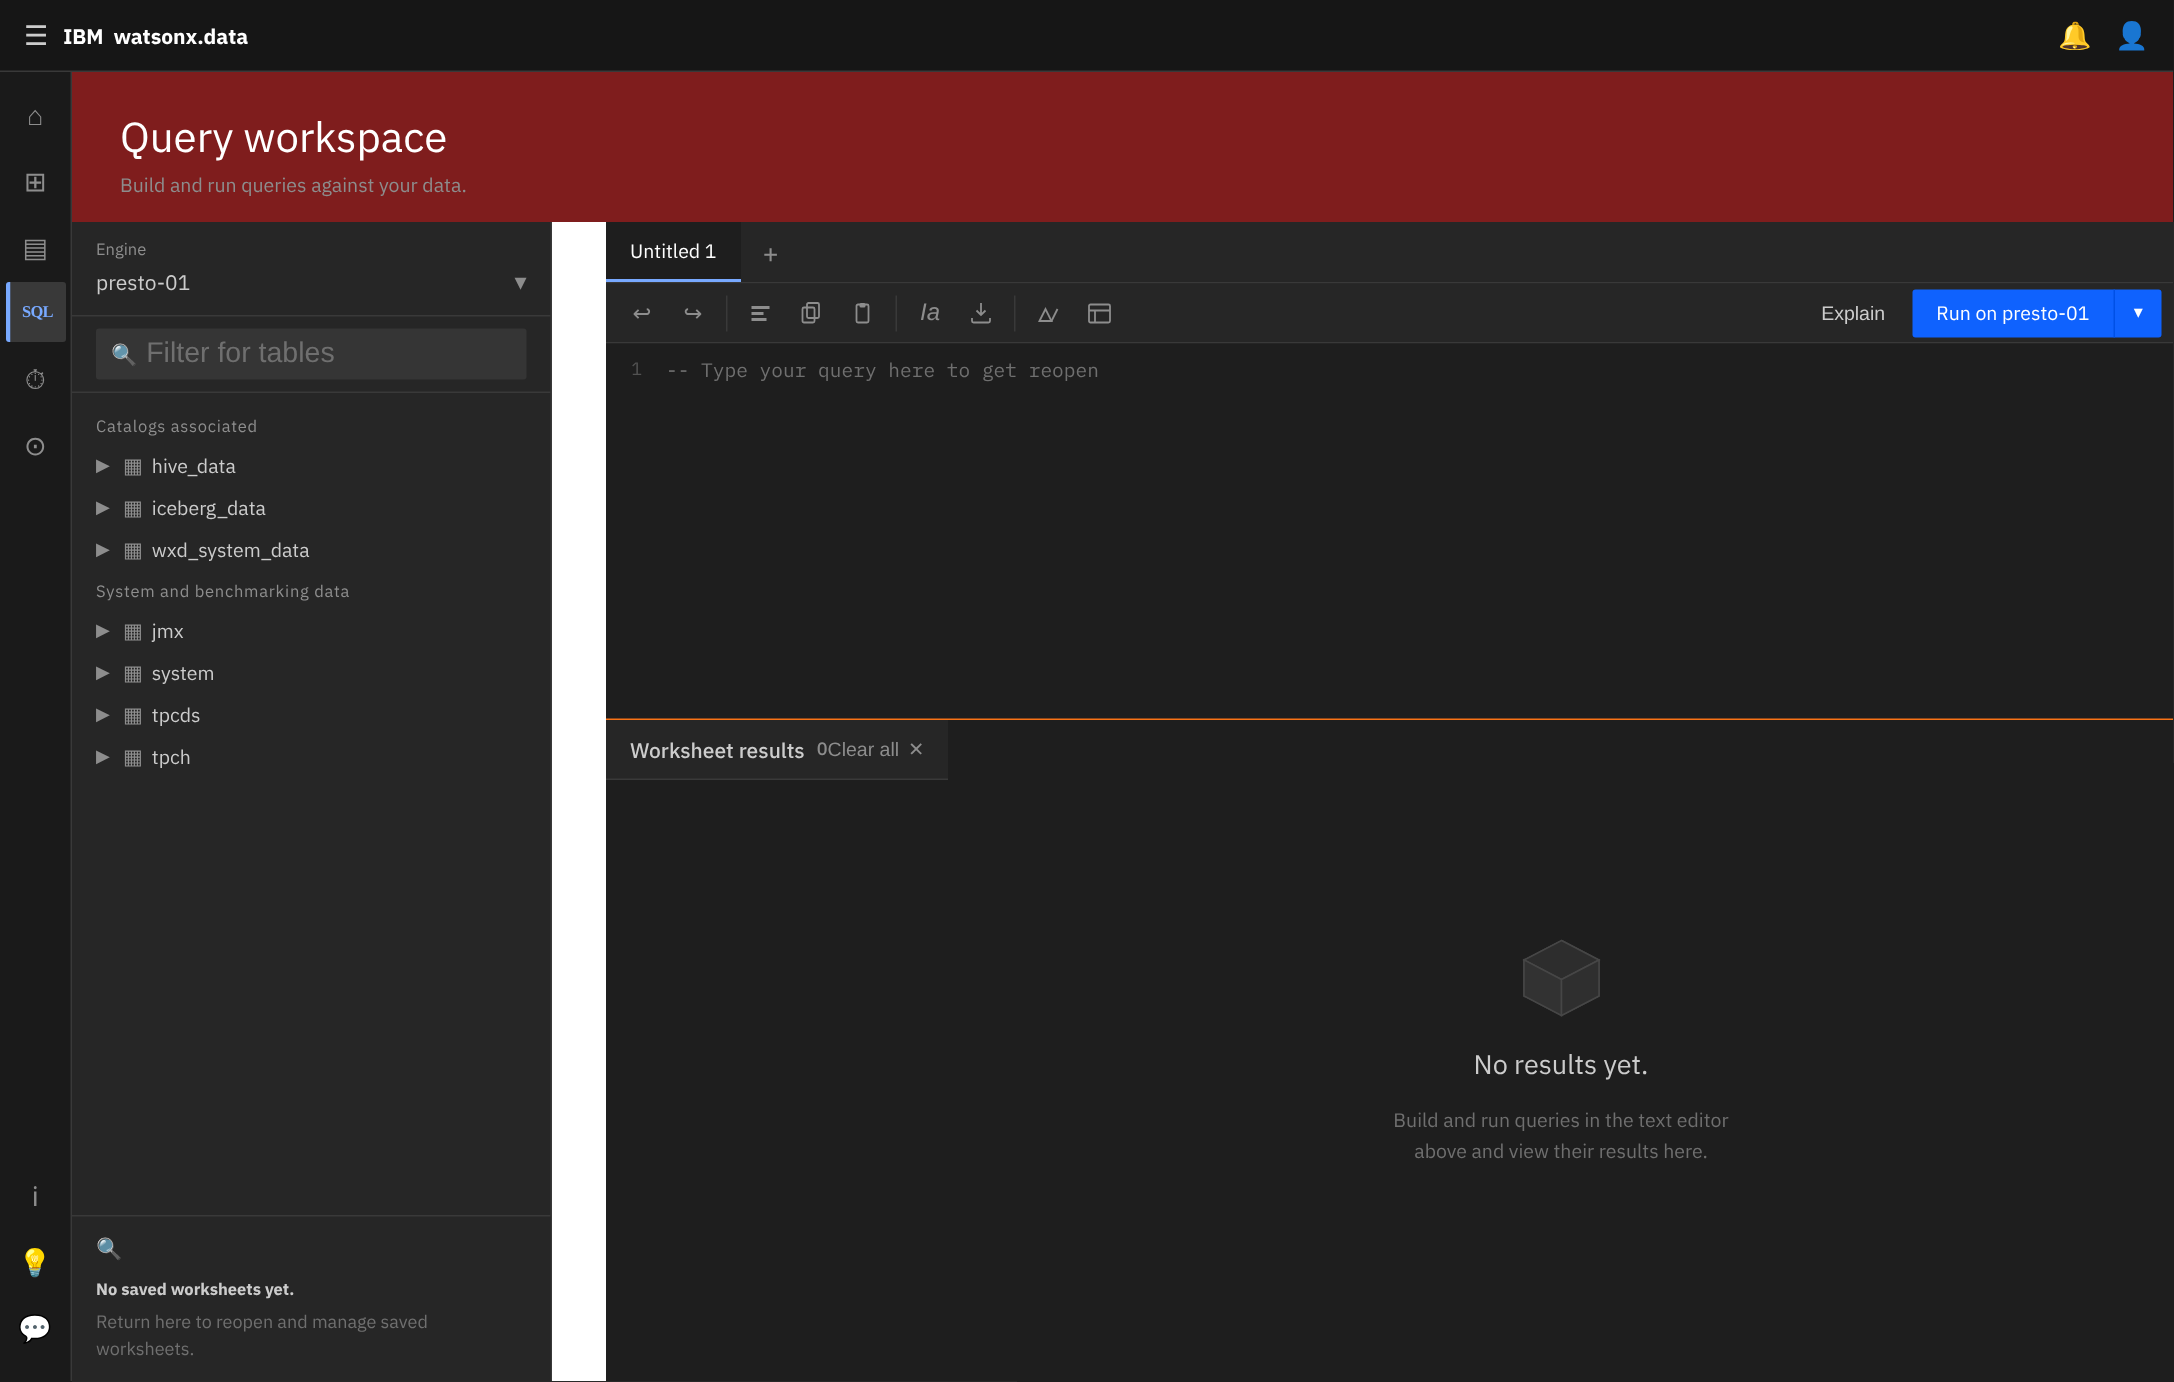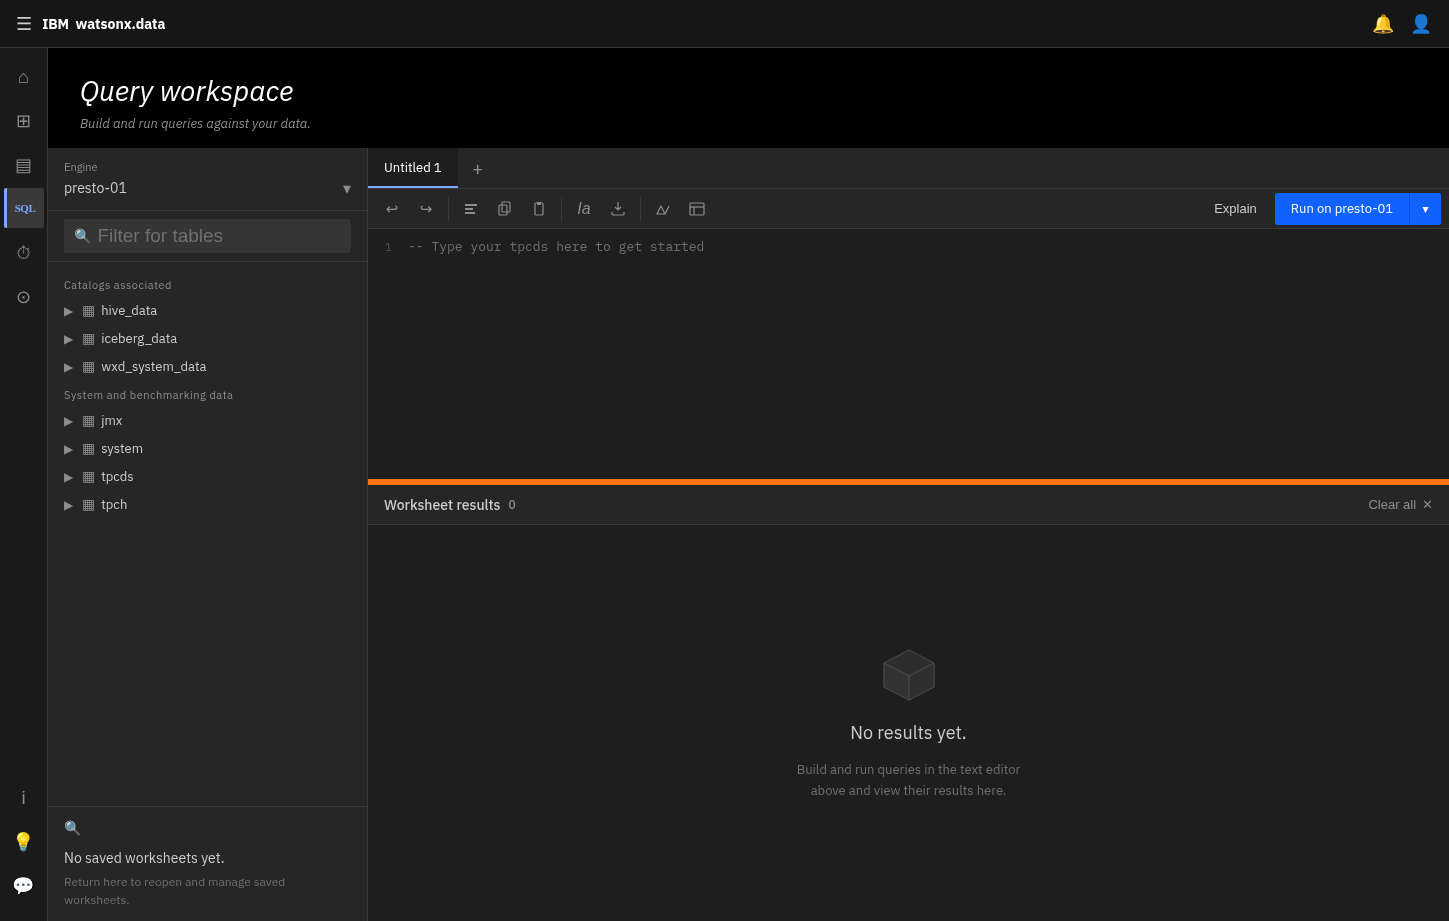--- a/index.html
+++ b/index.html
@@ -115,42 +115,42 @@
     .page-container {
       display: flex;
       flex-direction: column;
       flex: 1;
       overflow: hidden;
     }
 
     
     .page-header {
       padding: 24px 32px 16px 32px;
-      background: #000000;
+      background: #7f1d1d;
       flex-shrink: 0;
-      font-style: italic;
     }
     .page-title {
       font-size: 28px;
       font-weight: 400;
       color: #ffffff;
       margin-bottom: 6px;
     }
     .page-subtitle {
       font-size: 13px;
       color: #8d8d8d;
     }
 
     
     .workspace {
       display: flex;
       flex: 1;
       overflow: hidden;
       background: #ffffff;
       margin: 0;
+      gap: 36px;
     }
 
     
     .left-panel {
       width: 320px;
       background: #262626;
       border-right: 1px solid #393939;
       display: flex;
       flex-direction: column;
       flex-shrink: 0;
@@ -253,24 +253,24 @@
       display: flex;
       align-items: center;
       gap: 6px;
       margin-bottom: 12px;
     }
     .saved-search-icon {
       color: #8d8d8d;
       font-size: 14px;
     }
     .saved-empty-title {
-      font-size: 14px;
+      font-size: 11px;
       color: #cccccc;
       margin-bottom: 6px;
-      font-weight: 400;
+      font-weight: 700;
     }
     .saved-empty-desc {
       font-size: 12px;
       color: #6f6f6f;
       line-height: 1.5;
     }
 
     
     .right-panel {
       flex: 1;
@@ -411,23 +411,23 @@
     .line-content {
       color: #6f6f6f;
       font-size: 13px;
       font-family: 'IBM Plex Mono', 'Courier New', monospace;
     }
 
     
     .results-panel {
       flex: 1;
       display: flex;
-      flex-direction: column;
+      flex-direction: row;
       overflow: hidden;
-      border-top: 6px solid #f97316;
+      border-top: 1px solid #f97316;
     }
     .results-header {
       display: flex;
       align-items: center;
       justify-content: space-between;
       padding: 0 16px;
       height: 40px;
       background: #262626;
       border-bottom: 1px solid #393939;
       flex-shrink: 0;
@@ -656,21 +656,21 @@
             <button class="explain-btn">Explain</button>
             <div class="run-btn">
               <span class="run-btn-label">Run on presto-01</span>
               <span class="run-btn-dropdown">▾</span>
             </div>
           </div>
 
           <div class="editor-area">
             <div class="editor-line">
               <span class="line-number">1</span>
-              <span class="line-content">-- Type your tpcds here to get started</span>
+              <span class="line-content">-- Type your query here to get reopen</span>
             </div>
           </div>
 
           <div class="results-panel">
             <div class="results-header">
               <div class="results-title">
                 <span>Worksheet results</span>
                 <span class="results-count">0</span>
               </div>
               <button class="clear-all-btn">

